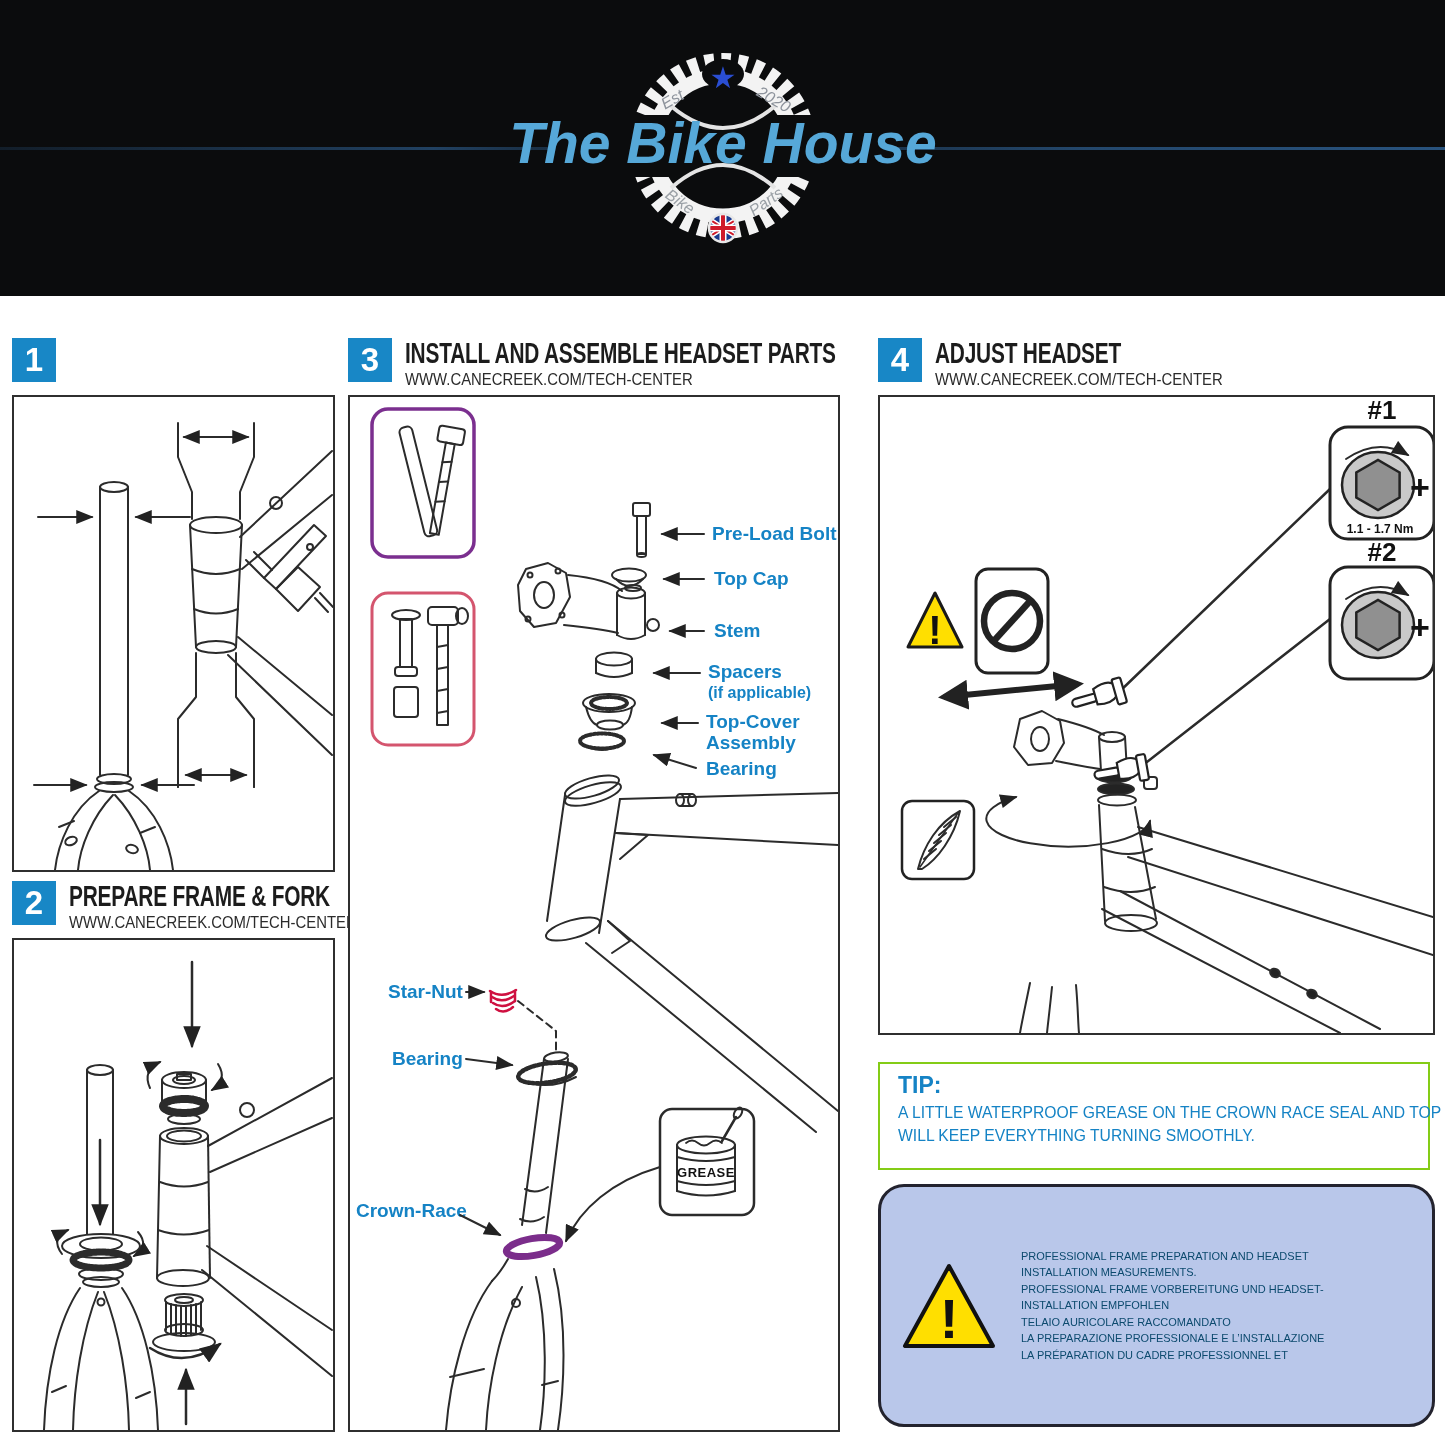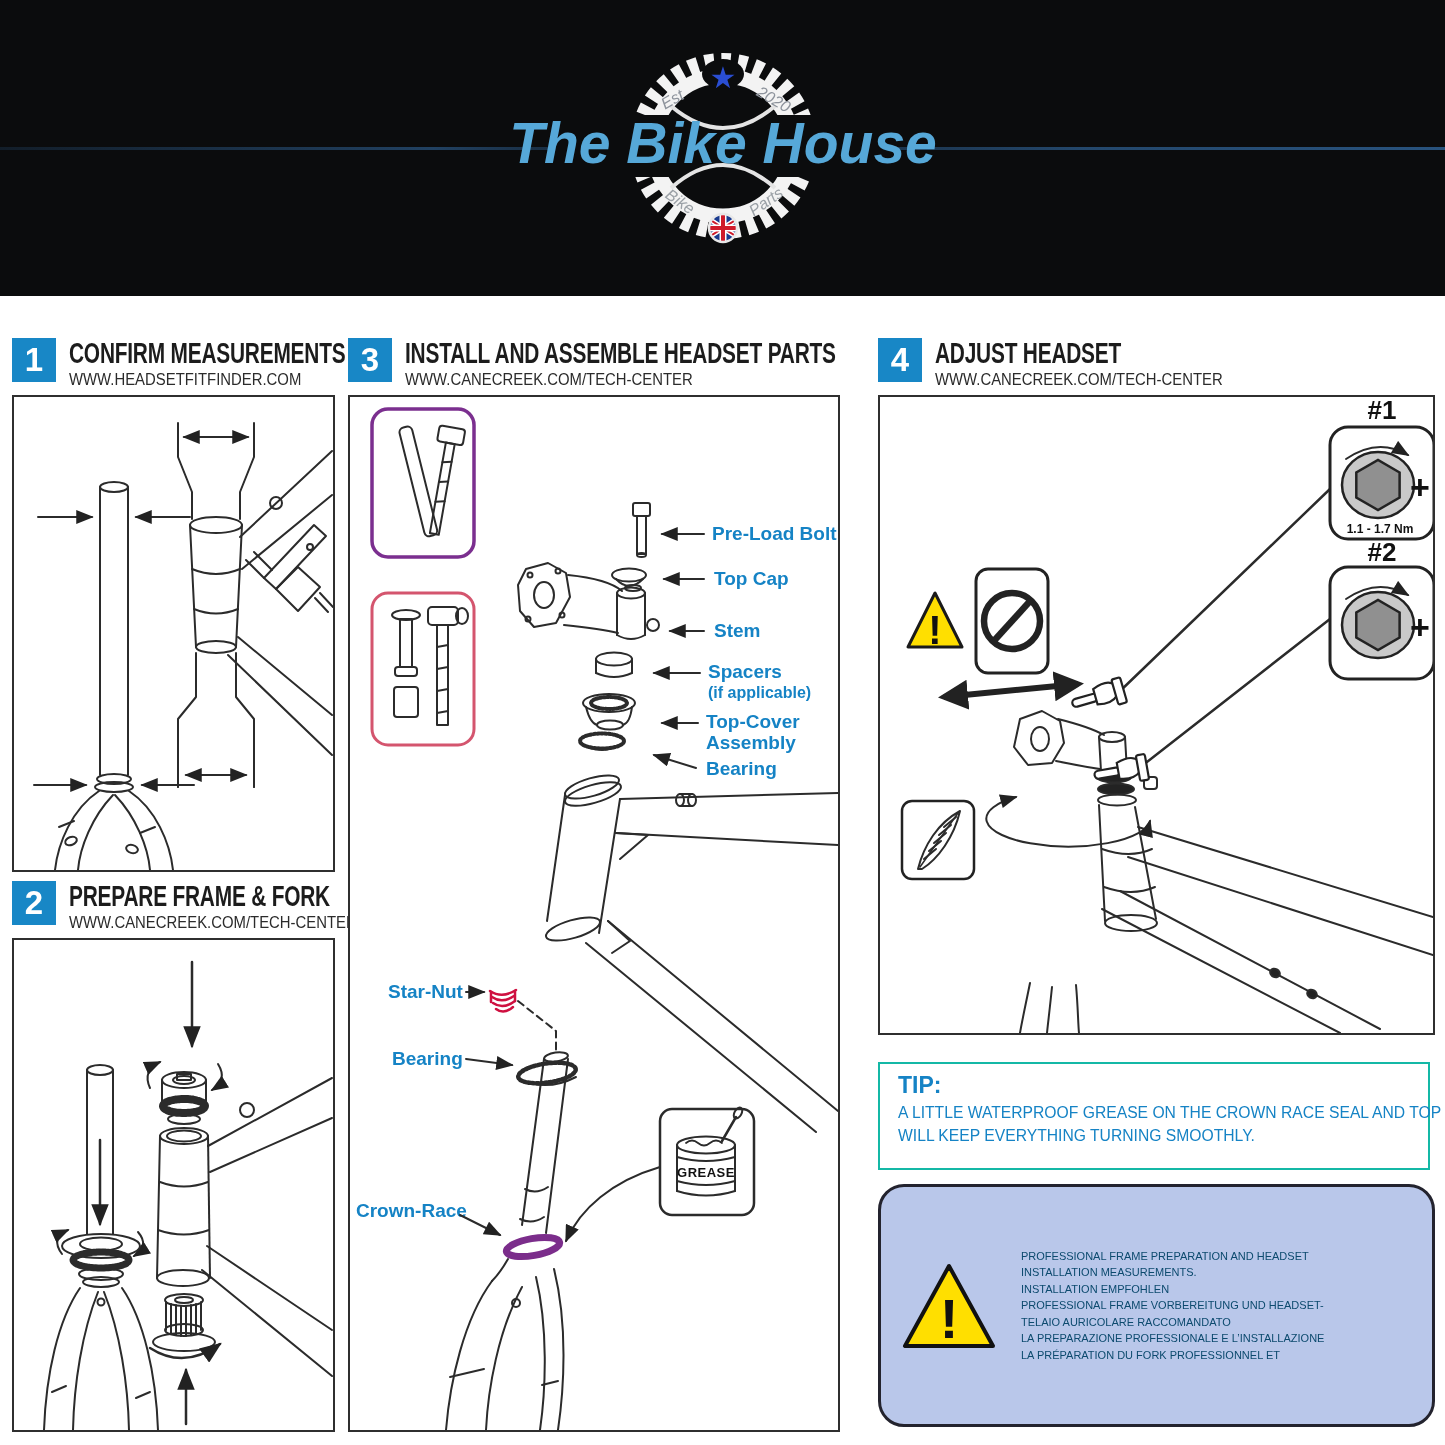--- a/index.html
+++ b/index.html
@@ -19,21 +19,21 @@
   .ht .u{font-size:16px;color:#2b2b2b;transform:scaleX(.93);transform-origin:left top;
          white-space:nowrap;margin-top:3px;}
   
   .panel{position:absolute;border:2px solid #2f2f2f;background:#fff;box-sizing:border-box;}
   .panel svg{position:absolute;left:0;top:0;width:100%;height:100%;}
   #p1{left:12px;top:395px;width:323px;height:477px;}
   #p2{left:12px;top:938px;width:323px;height:494px;}
   #p3{left:348px;top:395px;width:492px;height:1037px;}
   #p4{left:878px;top:395px;width:557px;height:640px;}
   
-  #tip{left:878px;top:1062px;width:552px;height:108px;border:2px solid #14b8a6;padding:8px 18px;}
+  #tip{left:878px;top:1062px;width:552px;height:108px;border:2px solid #84cc16;padding:8px 18px;}
   .tip-title{color:#1583c5;font-weight:bold;font-size:23px;}
   .tip-line{color:#1583c5;font-size:16px;margin-top:5px;transform:scaleX(.98);transform-origin:left;white-space:nowrap;}
   #notice{position:absolute;left:878px;top:1184px;width:557px;height:243px;background:#b9c7ea;
           border:3px solid #23232e;border-radius:26px;box-sizing:border-box;
           display:flex;align-items:center;gap:24px;padding:10px 14px 10px 20px;}
   #notice .txt{font-size:11px;line-height:1.5;color:#0c4a6e;}
   
   svg text{font-family:"Liberation Sans",sans-serif;}
   .s{stroke:#2b2b2b;stroke-width:2;fill:none;stroke-linecap:round;stroke-linejoin:round;}
   .lbl{fill:#1583c5;font-size:19px;font-weight:bold;}
@@ -79,24 +79,20 @@
           </g>
           <circle r="14" fill="none" stroke="#e8e8e8" stroke-width="2.5"></circle>
         </g>
       </g>
       <text x="300" y="163" text-anchor="middle" font-size="57" font-style="italic" font-weight="bold" fill="#56a8d8" font-family="DejaVu Serif, serif">The Bike House</text>
     </svg>
   </div>
 
   <div class="sec-head" style="left:12px;top:338px;">
     <div class="num">1</div>
-    <div class="ht">
-      <div class="t">CONFIRM MEASUREMENTS</div>
-      <div class="u">WWW.HEADSETFITFINDER.COM</div>
-    </div>
   </div>
 
   <div class="sec-head" style="left:12px;top:881px;">
     <div class="num">2</div>
     <div class="ht">
       <div class="t">PREPARE FRAME &amp; FORK</div>
       <div class="u">WWW.CANECREEK.COM/TECH-CENTER</div>
     </div>
   </div>
 
@@ -512,21 +508,21 @@
   </div>
 
   <div id="notice">
     <svg width="96" height="92" viewBox="0 0 96 92" style="flex:0 0 auto;">
       <polygon points="48,6 4,86 92,86" fill="#ffdf00" stroke="#111" stroke-width="4" stroke-linejoin="round"></polygon>
       <text x="48" y="78" text-anchor="middle" font-size="56" font-weight="bold" fill="#111">!</text>
     </svg>
     <div class="txt">
       <div>PROFESSIONAL FRAME PREPARATION AND HEADSET</div>
       <div>INSTALLATION MEASUREMENTS.</div>
+      <div>PROFESSIONAL FRAME VORBEREITUNG UND HEADSET-</div>
       <div>INSTALLATION EMPFOHLEN</div>
-      <div>PROFESSIONAL FRAME VORBEREITUNG UND HEADSET-</div>
       <div>TELAIO AURICOLARE RACCOMANDATO</div>
       <div>LA PREPARAZIONE PROFESSIONALE E L’INSTALLAZIONE</div>
-      <div>LA PRÉPARATION DU FORK PROFESSIONNEL ET</div>
+      <div>LA PRÉPARATION DU CADRE PROFESSIONNEL ET</div>
     </div>
   </div>
 
 </div>
 
 </body></html>

